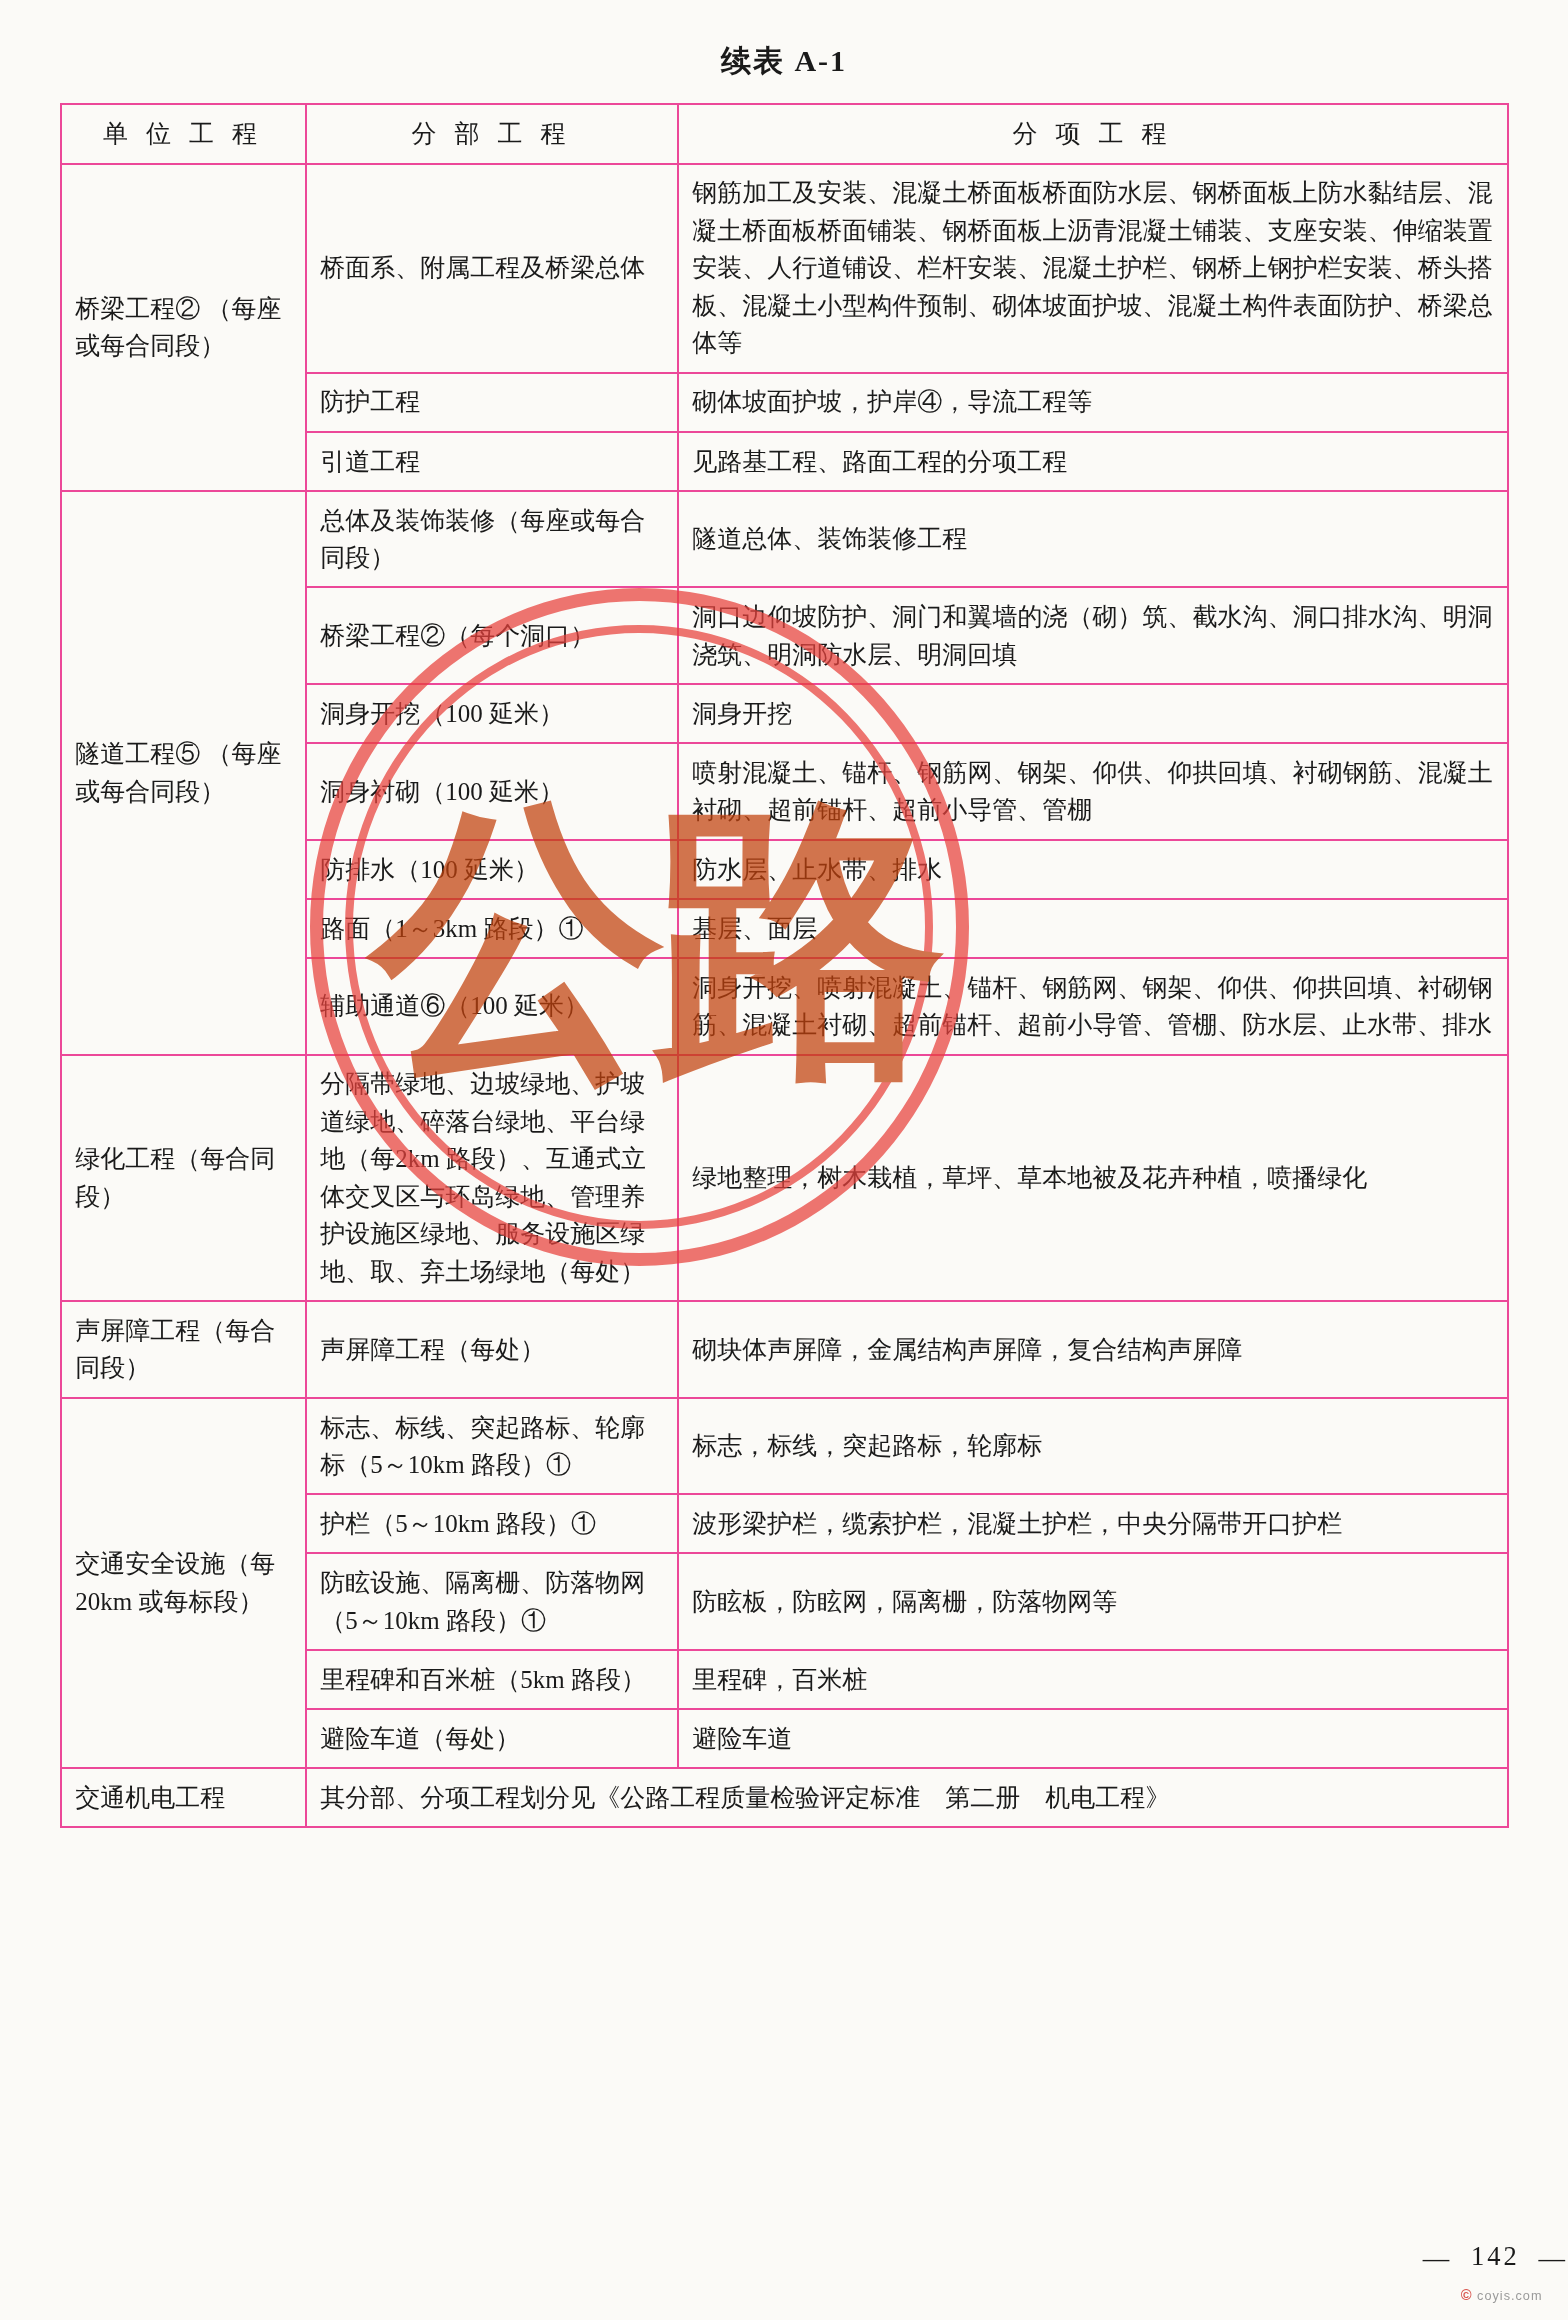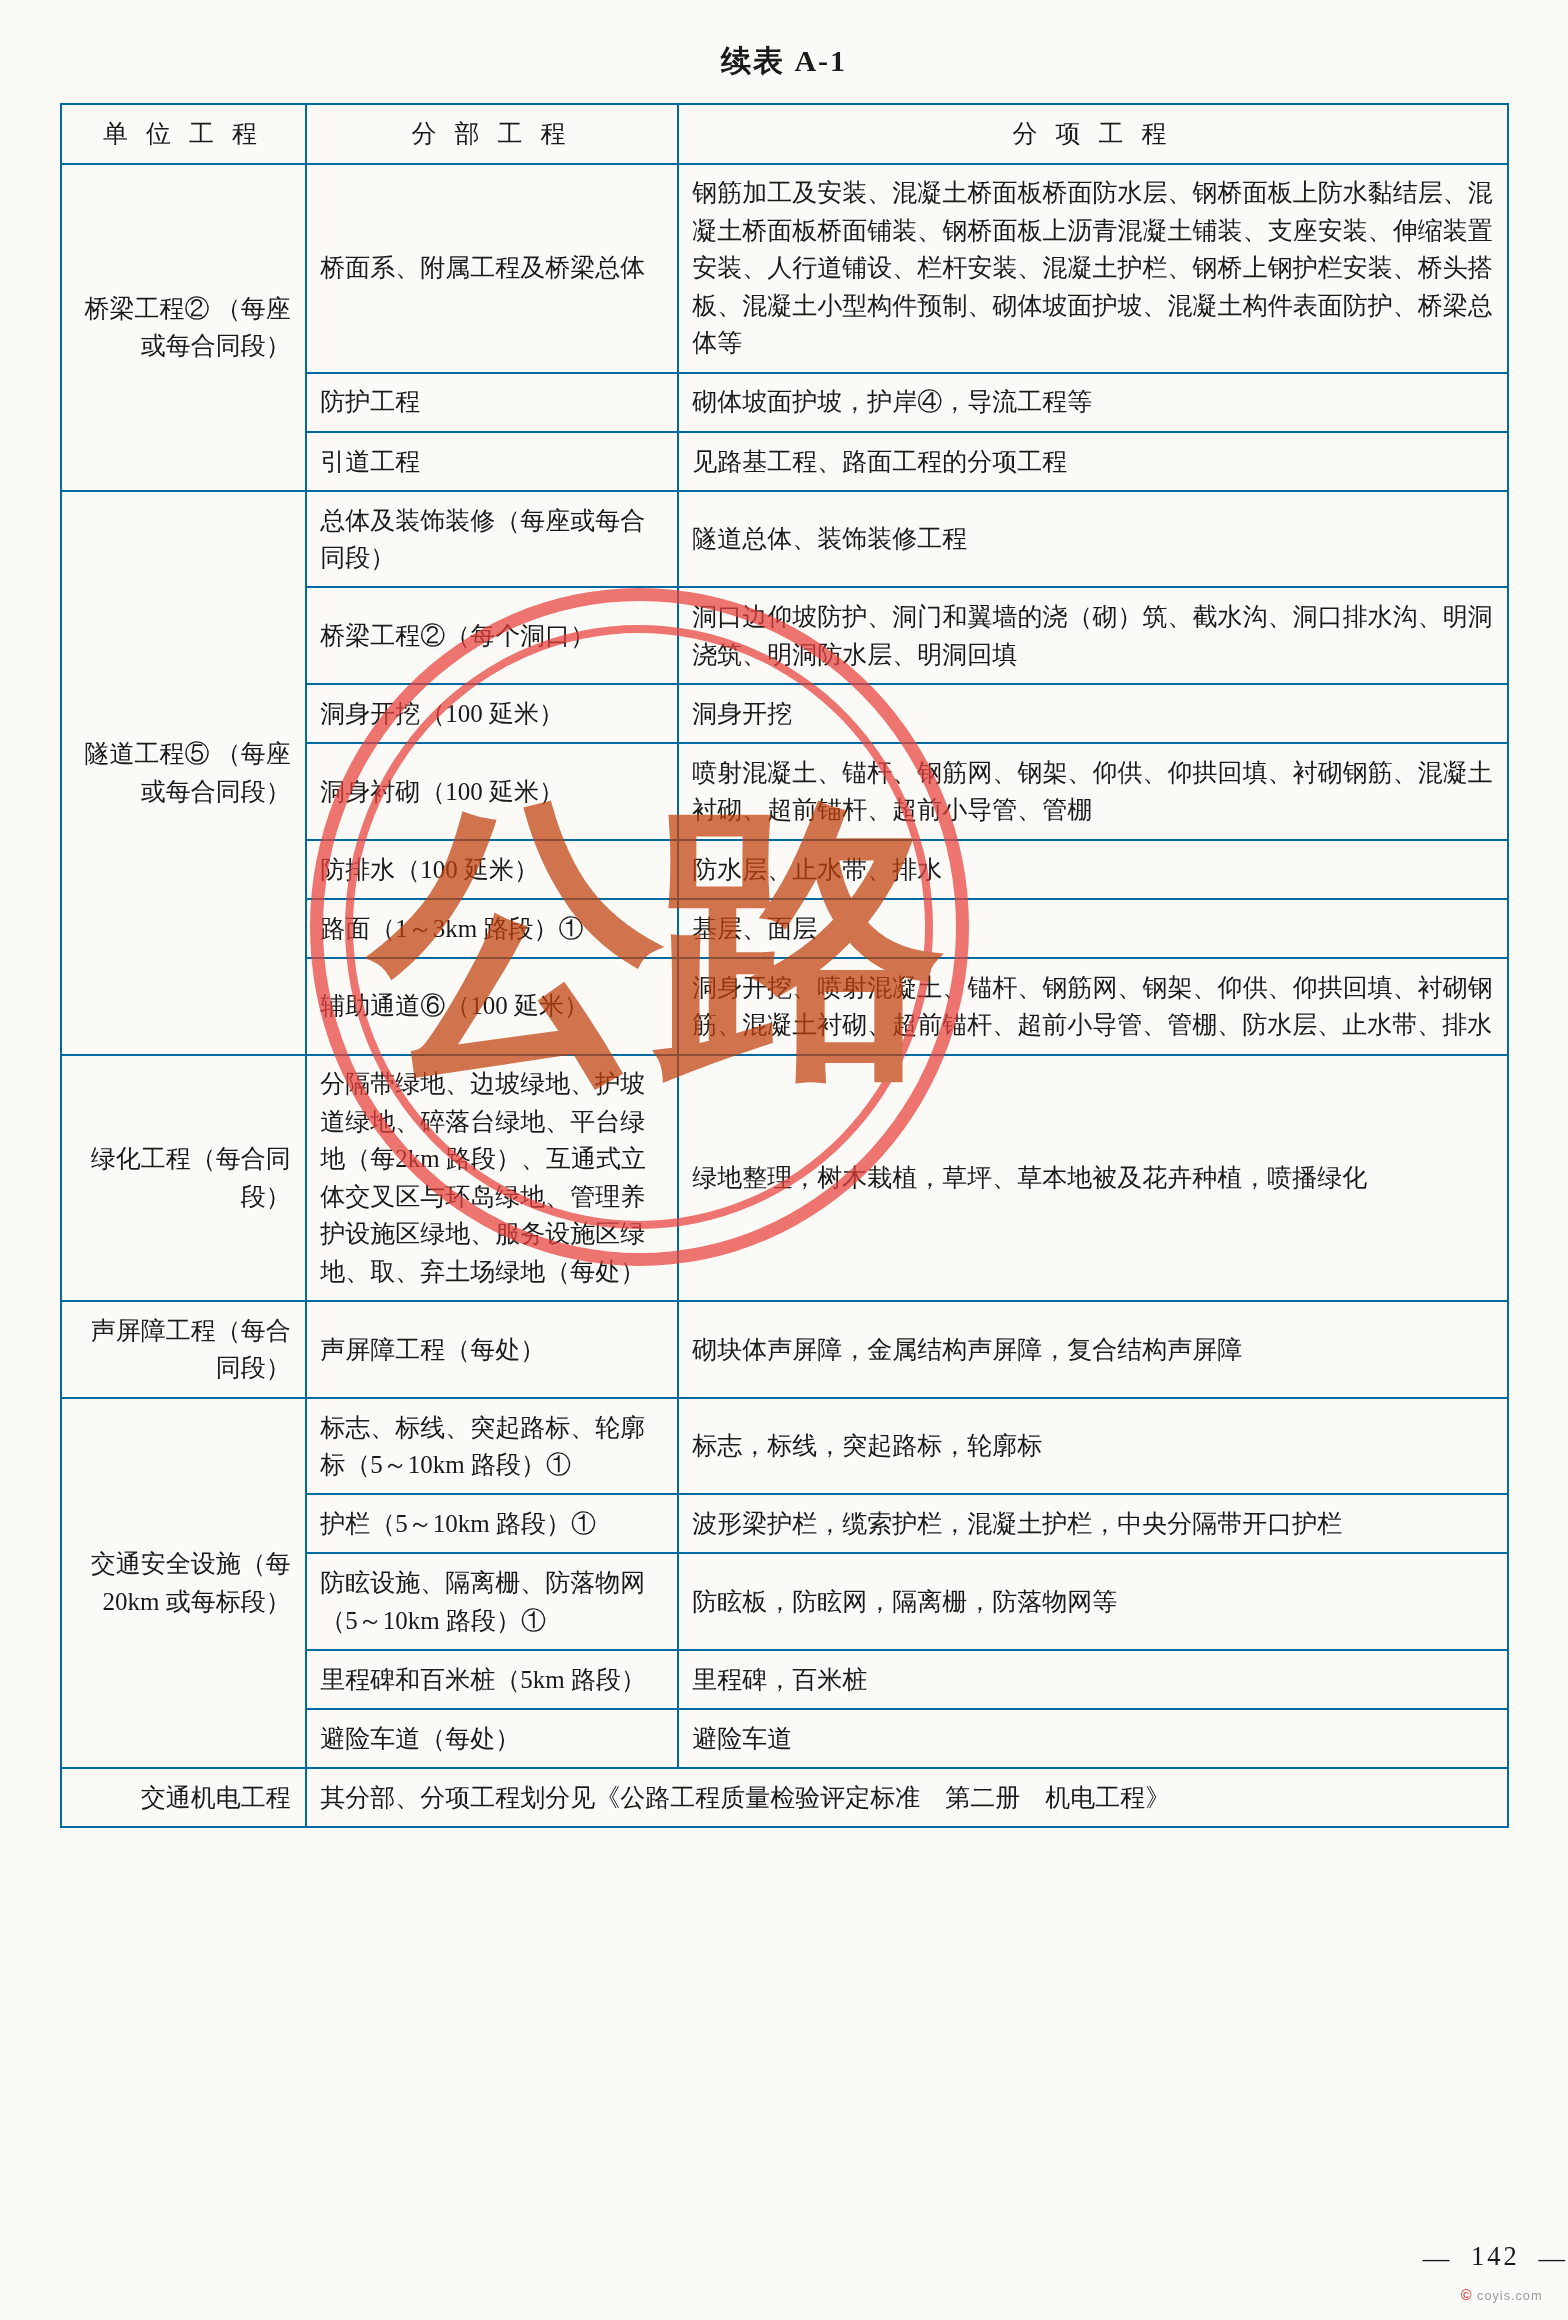--- a/index.html
+++ b/index.html
@@ -26,40 +26,40 @@
     font-weight:600;
   }
   table.main{
     width:1449px;
     border-collapse:collapse;
     table-layout:fixed;
     margin:0 auto;
     background:transparent;
   }
   table.main td,table.main th{
-    border:2px solid #0369a1;
+    border:2px solid #ec4899;
     vertical-align:middle;
     padding:9.8px 13.7px;
     font-size:25px;
     line-height:1.5;
     font-weight:500;
   }
   .hdr td{
     text-align:center;
     font-size:25.5px;
     letter-spacing:5.9px;
     padding:12.7px 5.9px;
     font-weight:600;
   }
   .col1{width:245px;}
   .col2{width:372px;}
   .col3{width:auto;}
   .c-center{text-align:center;}
   .unit-cell{
-    text-align:right;
+    text-align:left;
     padding-left:21.6px;
     padding-right:11.8px;
   }
   .sub-cell{
     text-align:left;
     padding-left:25.5px;
     margin-top:48px;
   }
   .item-cell{
     text-align:justify;

